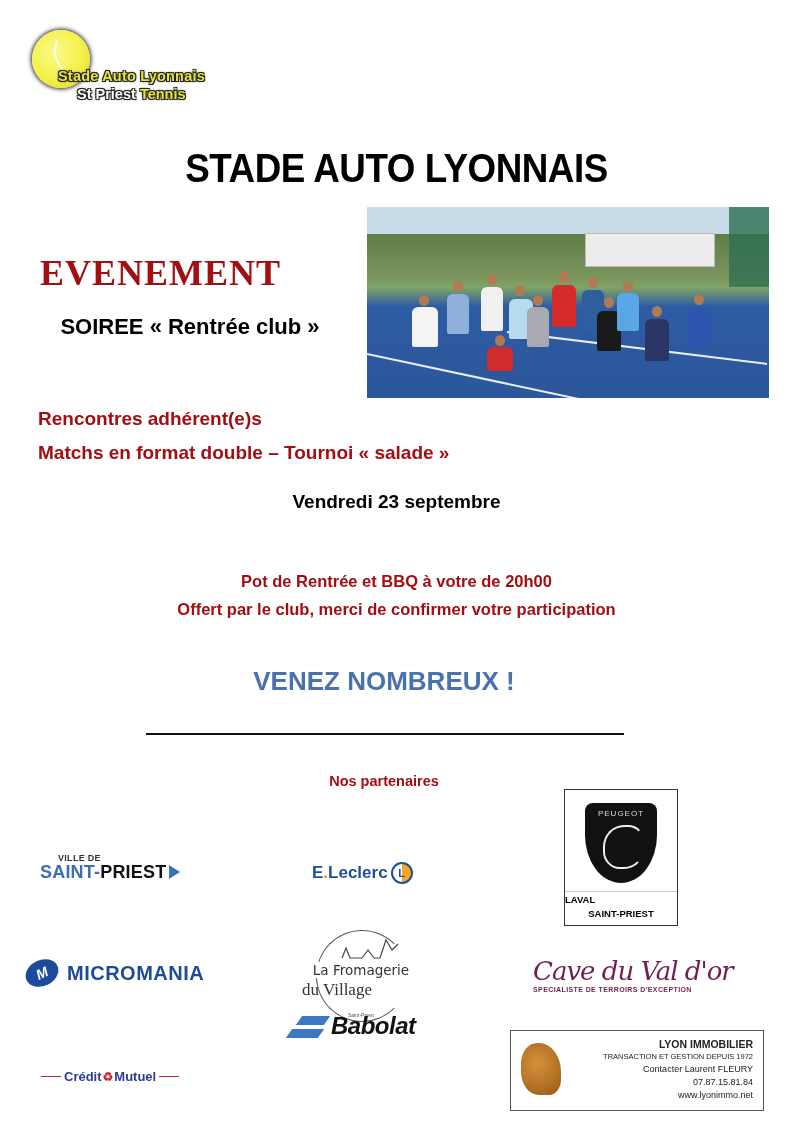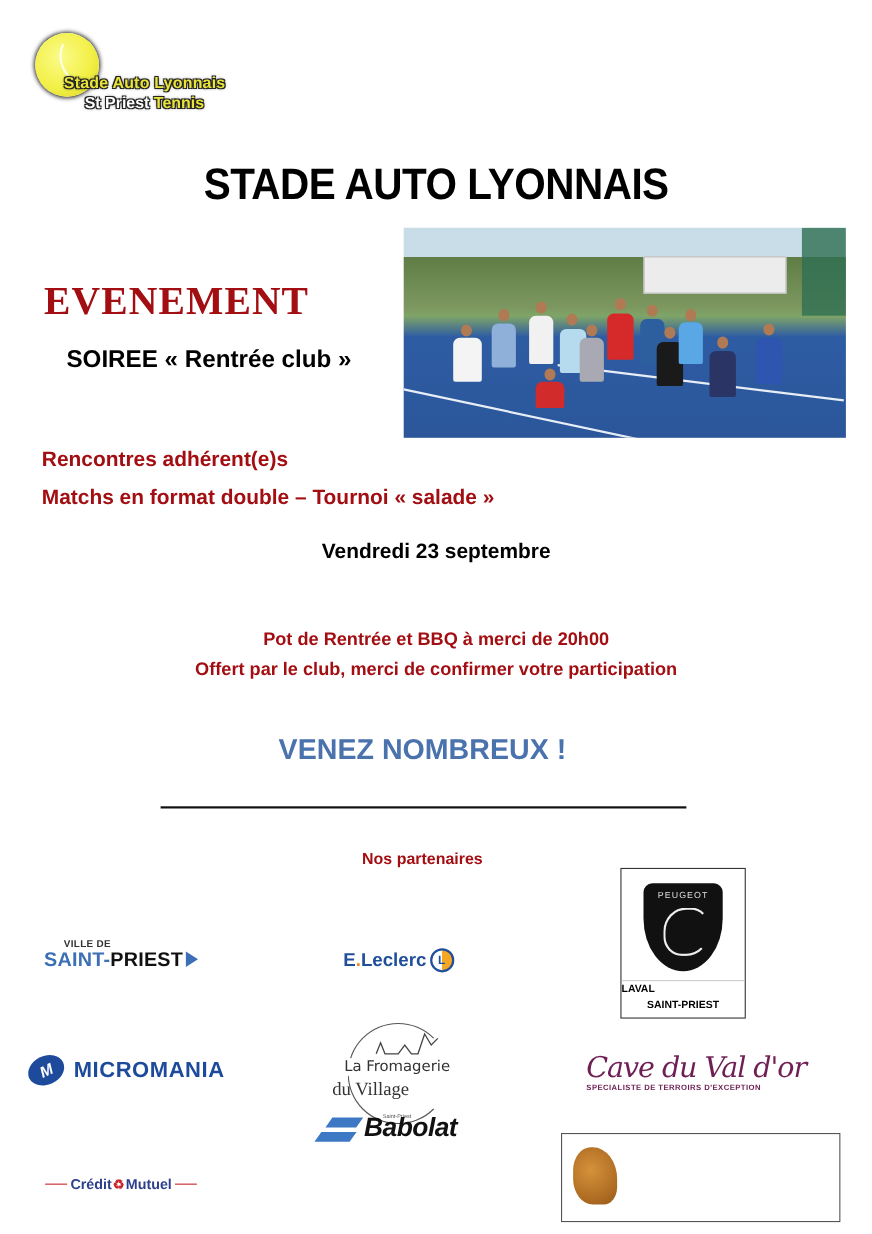--- a/index.html
+++ b/index.html
@@ -150,21 +150,21 @@
 <div class="abs info-lines">
   <div>Rencontres adhérent(e)s</div>
   <div>Matchs en format double – Tournoi « salade »</div>
 </div>
 
 <div class="abs date-block">
   <div>Vendredi 23 septembre</div>
 </div>
 
 <div class="abs bbq-block">
-  <div>Pot de Rentrée et BBQ à merci de 20h00</div>
+  <div>Pot de Rentrée et BBQ à votre de 20h00</div>
   <div>Offert par le club, merci de confirmer votre participation</div>
 </div>
 
 <div class="abs call-to-action">VENEZ NOMBREUX !</div>
 <div class="abs divider"></div>
 
 <div class="abs partners-title">Nos partenaires</div>
 
 <div class="logo saint-priest">
   <div class="small">VILLE DE</div>
@@ -223,13 +223,20 @@
 <div class="logo babolat">
   <div class="stripes">
     <i style="top:0; left:14px; width:28px;"></i>
     <i style="top:13px; left:4px; width:32px;"></i>
   </div>
   <div class="word">Babolat</div>
 </div>
 
 <div class="logo lyon-immo">
   <div class="lion"></div>
+  <div class="text">
+    <div class="name">LYON IMMOBILIER</div>
+    <div class="sub">TRANSACTION ET GESTION DEPUIS 1972</div>
+    <div class="contact">Contacter Laurent FLEURY</div>
+    <div class="phone">07.87.15.81.84</div>
+    <div class="web">www.lyonimmo.net</div>
+  </div>
 </div>
 
 </body></html>

